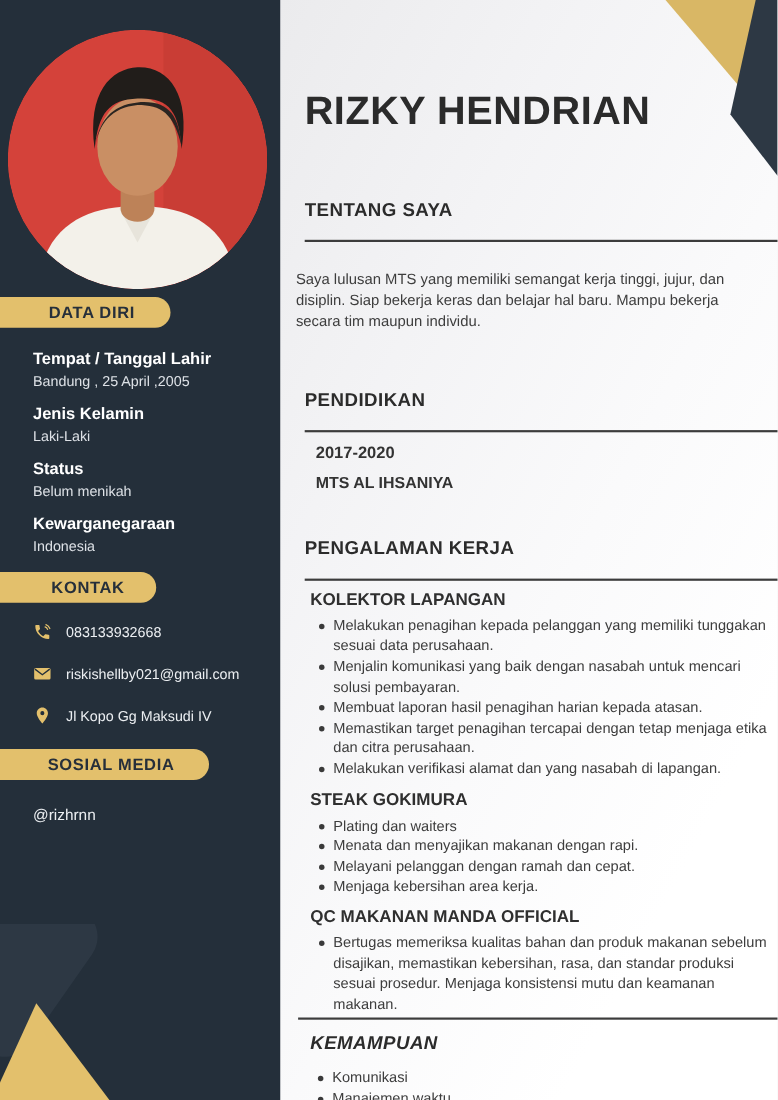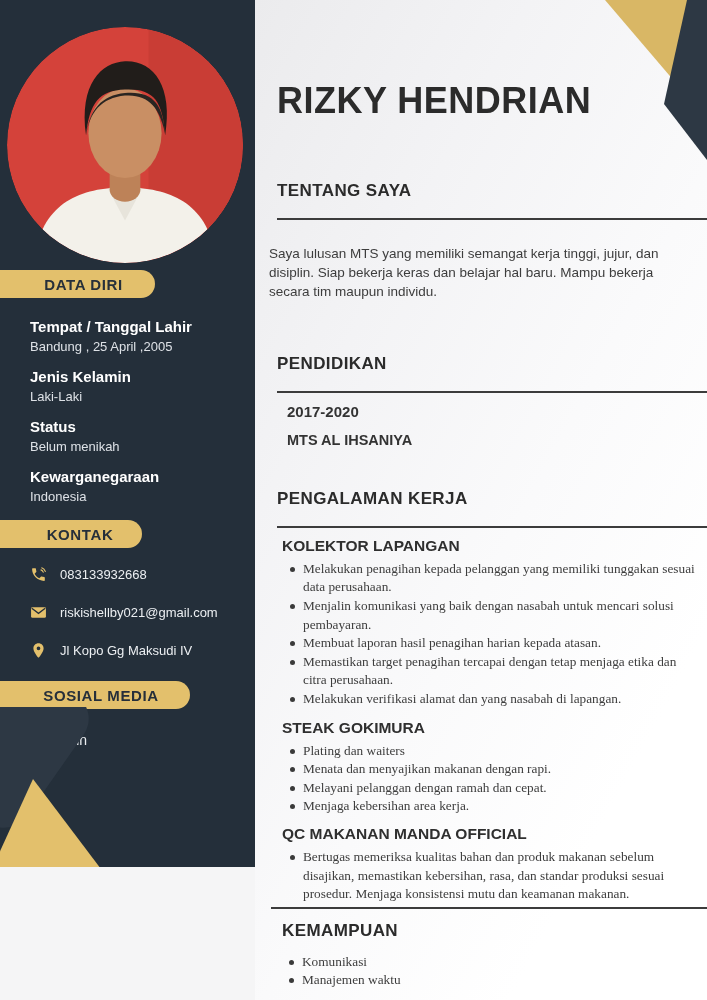--- a/index.html
+++ b/index.html
@@ -7,21 +7,21 @@
   body {
     font-family: "Liberation Sans", "DejaVu Sans", sans-serif;
     position: relative;
     overflow: hidden;
     background: #f5f5f6;
   }
   .page { position: absolute; inset: 0; width: 707px; height: 1000px; }
 
   
   .sidebar {
-    position: absolute; left: 0; top: 0; width: 255px; height: 867px;
+    position: absolute; left: 0; top: 0; width: 255px; height: 1000px;
     background: #242f3a; overflow: hidden;
   }
   .photo-wrap {
     position: absolute; left: 7px; top: 27px;
     width: 236px; height: 236px; border-radius: 50%;
     overflow: hidden;
   }
   .photo-wrap svg { display: block; width: 100%; height: 100%; }
 
   .badge {
@@ -91,29 +91,29 @@
 
   .job { margin-left: 27px; }
   .job-1 { margin-top: 8px; }
   .job-2 { margin-top: 9px; }
   .job-3 { margin-top: 8px; }
   .job-title { font-size: 15.5px; font-weight: bold; color: #2f2f2f; line-height: 19px; }
 
   ul.bullets { list-style: none; margin: 5px 6px 0 7px; }
   ul.bullets li {
     position: relative; padding-left: 14px;
-    font-size: 13.3px; line-height: 18.6px; color: #3d3d3d; font-family: Liberation Serif, serif;
+    font-size: 13.3px; line-height: 18.6px; color: #3d3d3d;
   }
   ul.bullets li::before {
     content: ""; position: absolute; left: 1px; top: 7px;
     width: 5px; height: 5px; border-radius: 50%; background: #3a3a3a;
   }
 
   .kemampuan-sep { margin: 3px 0 0 16px; border-top: 2px solid #3c3c3c; }
-  .head-kemampuan { margin: 12px 0 0 27px; border-bottom: none; padding-bottom: 0; }
+  .head-kemampuan { margin: 12px 0 0 27px; border-bottom: none; padding-bottom: 0; font-style: italic; }
   .skills-list { margin: 12px 0 0 33px !important; }
 </style>
 </head>
 <body>
 
 <div class="page">
 
   <aside class="sidebar">
 
     <div class="photo-wrap">

